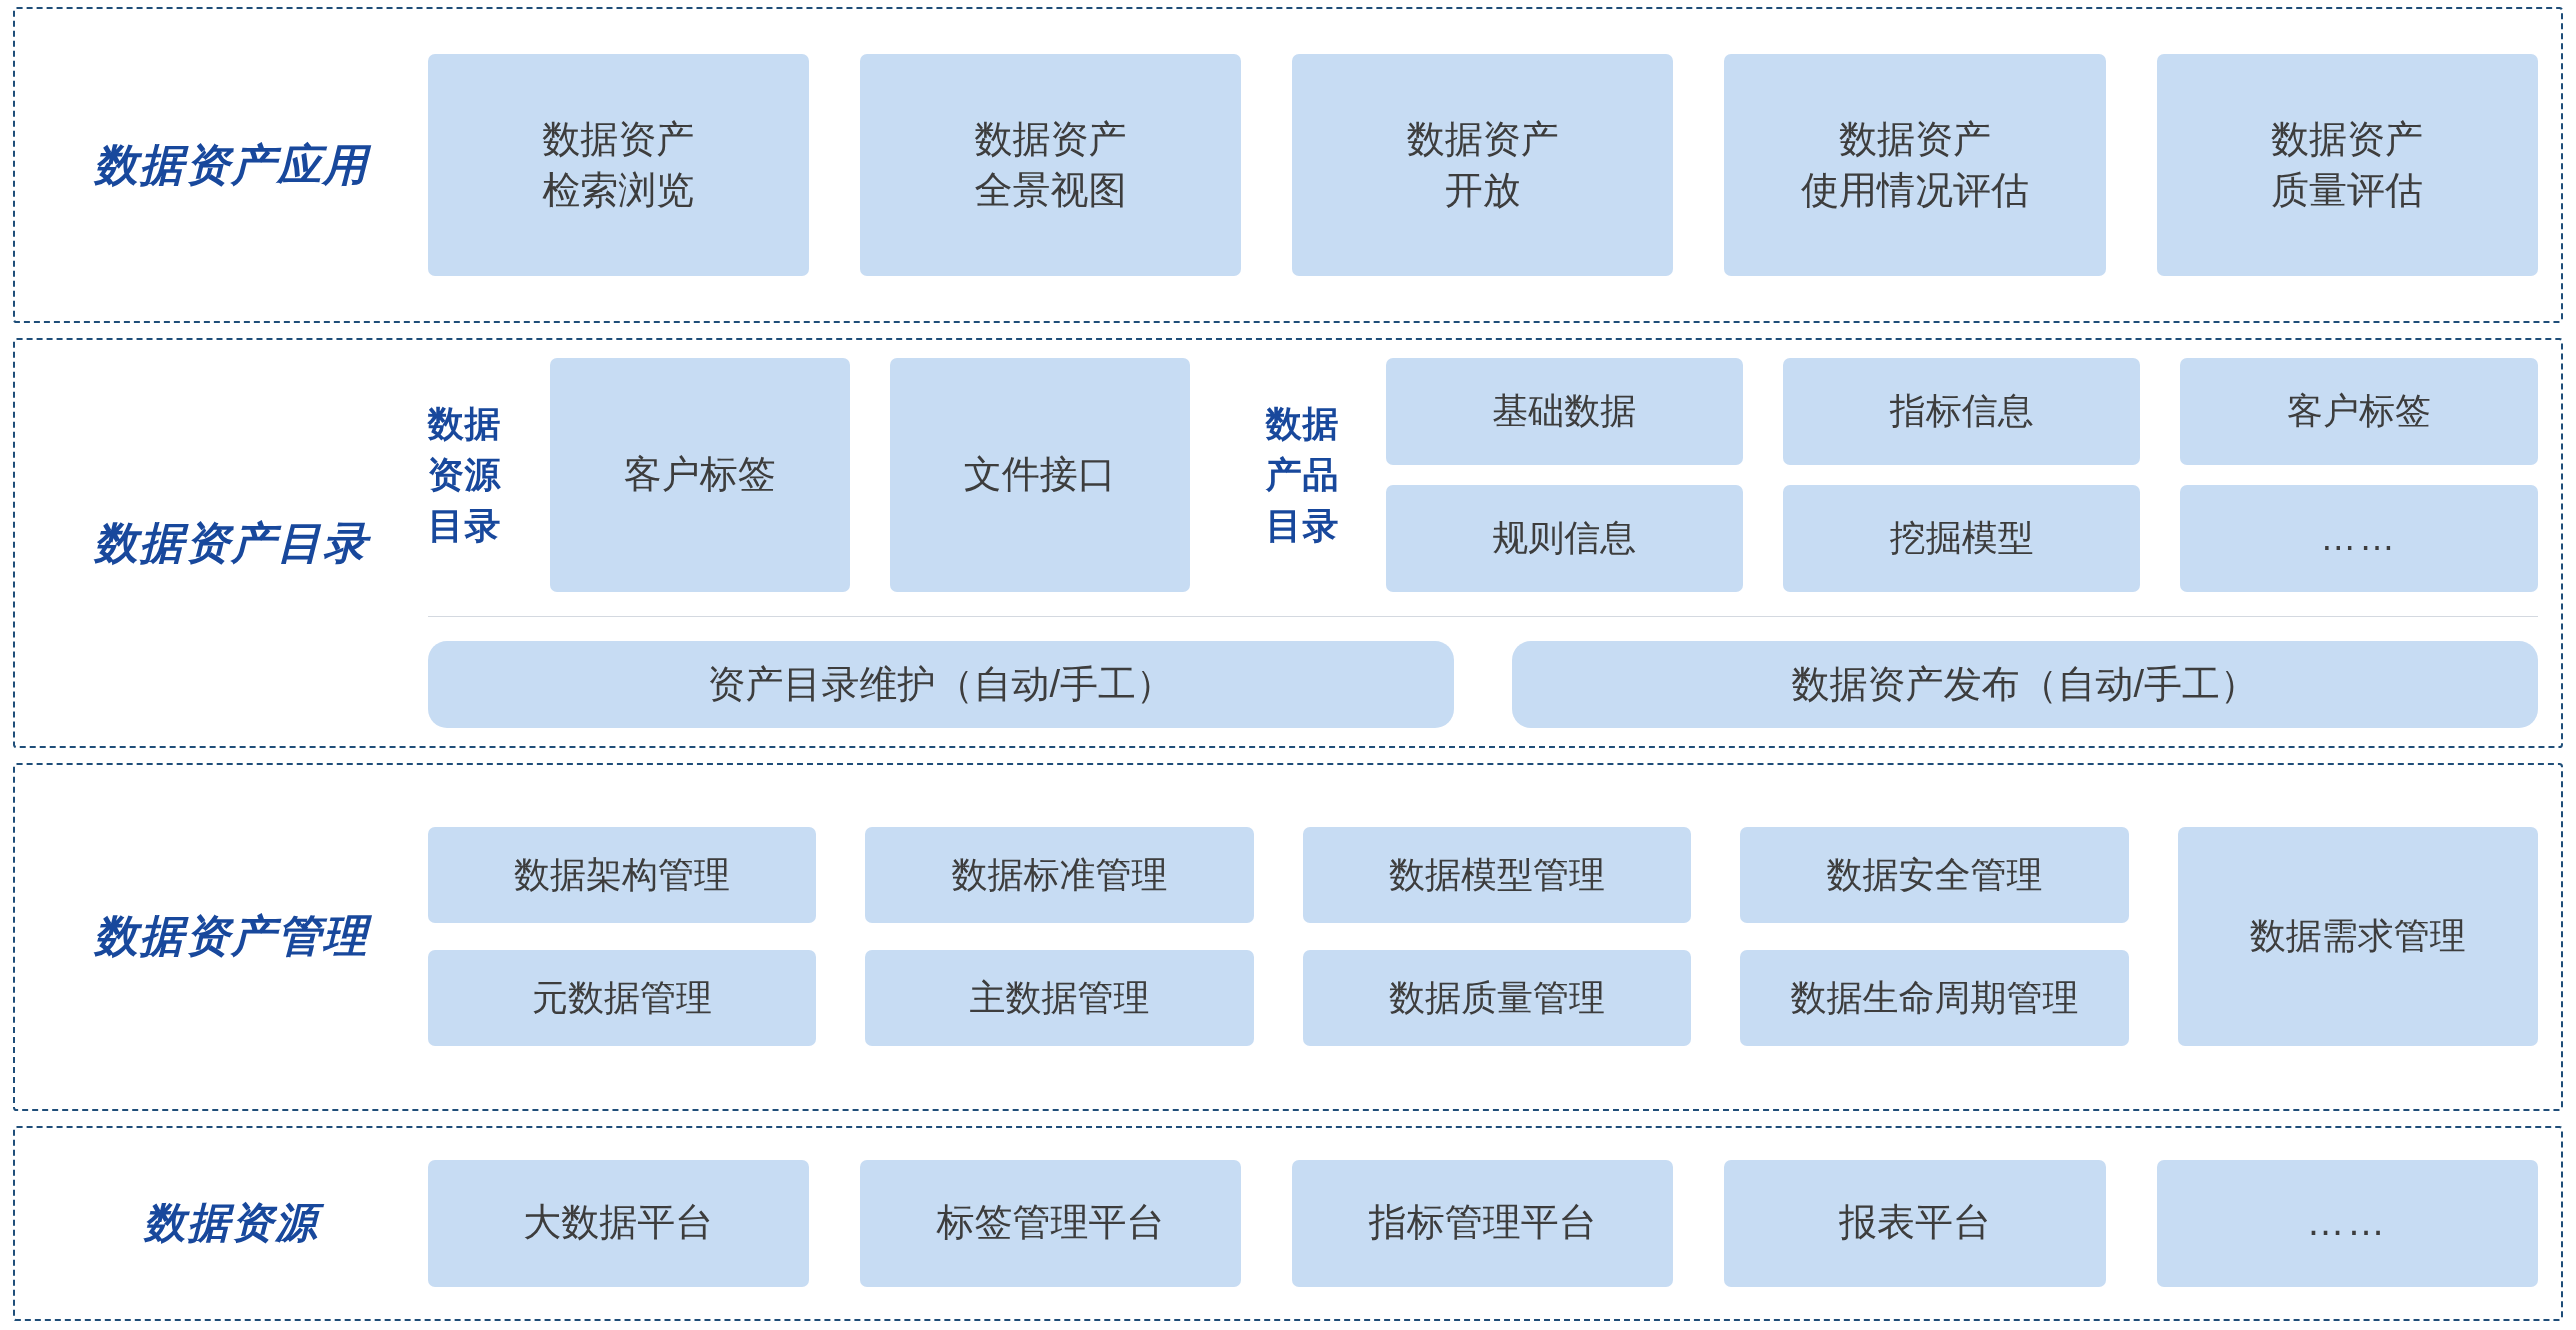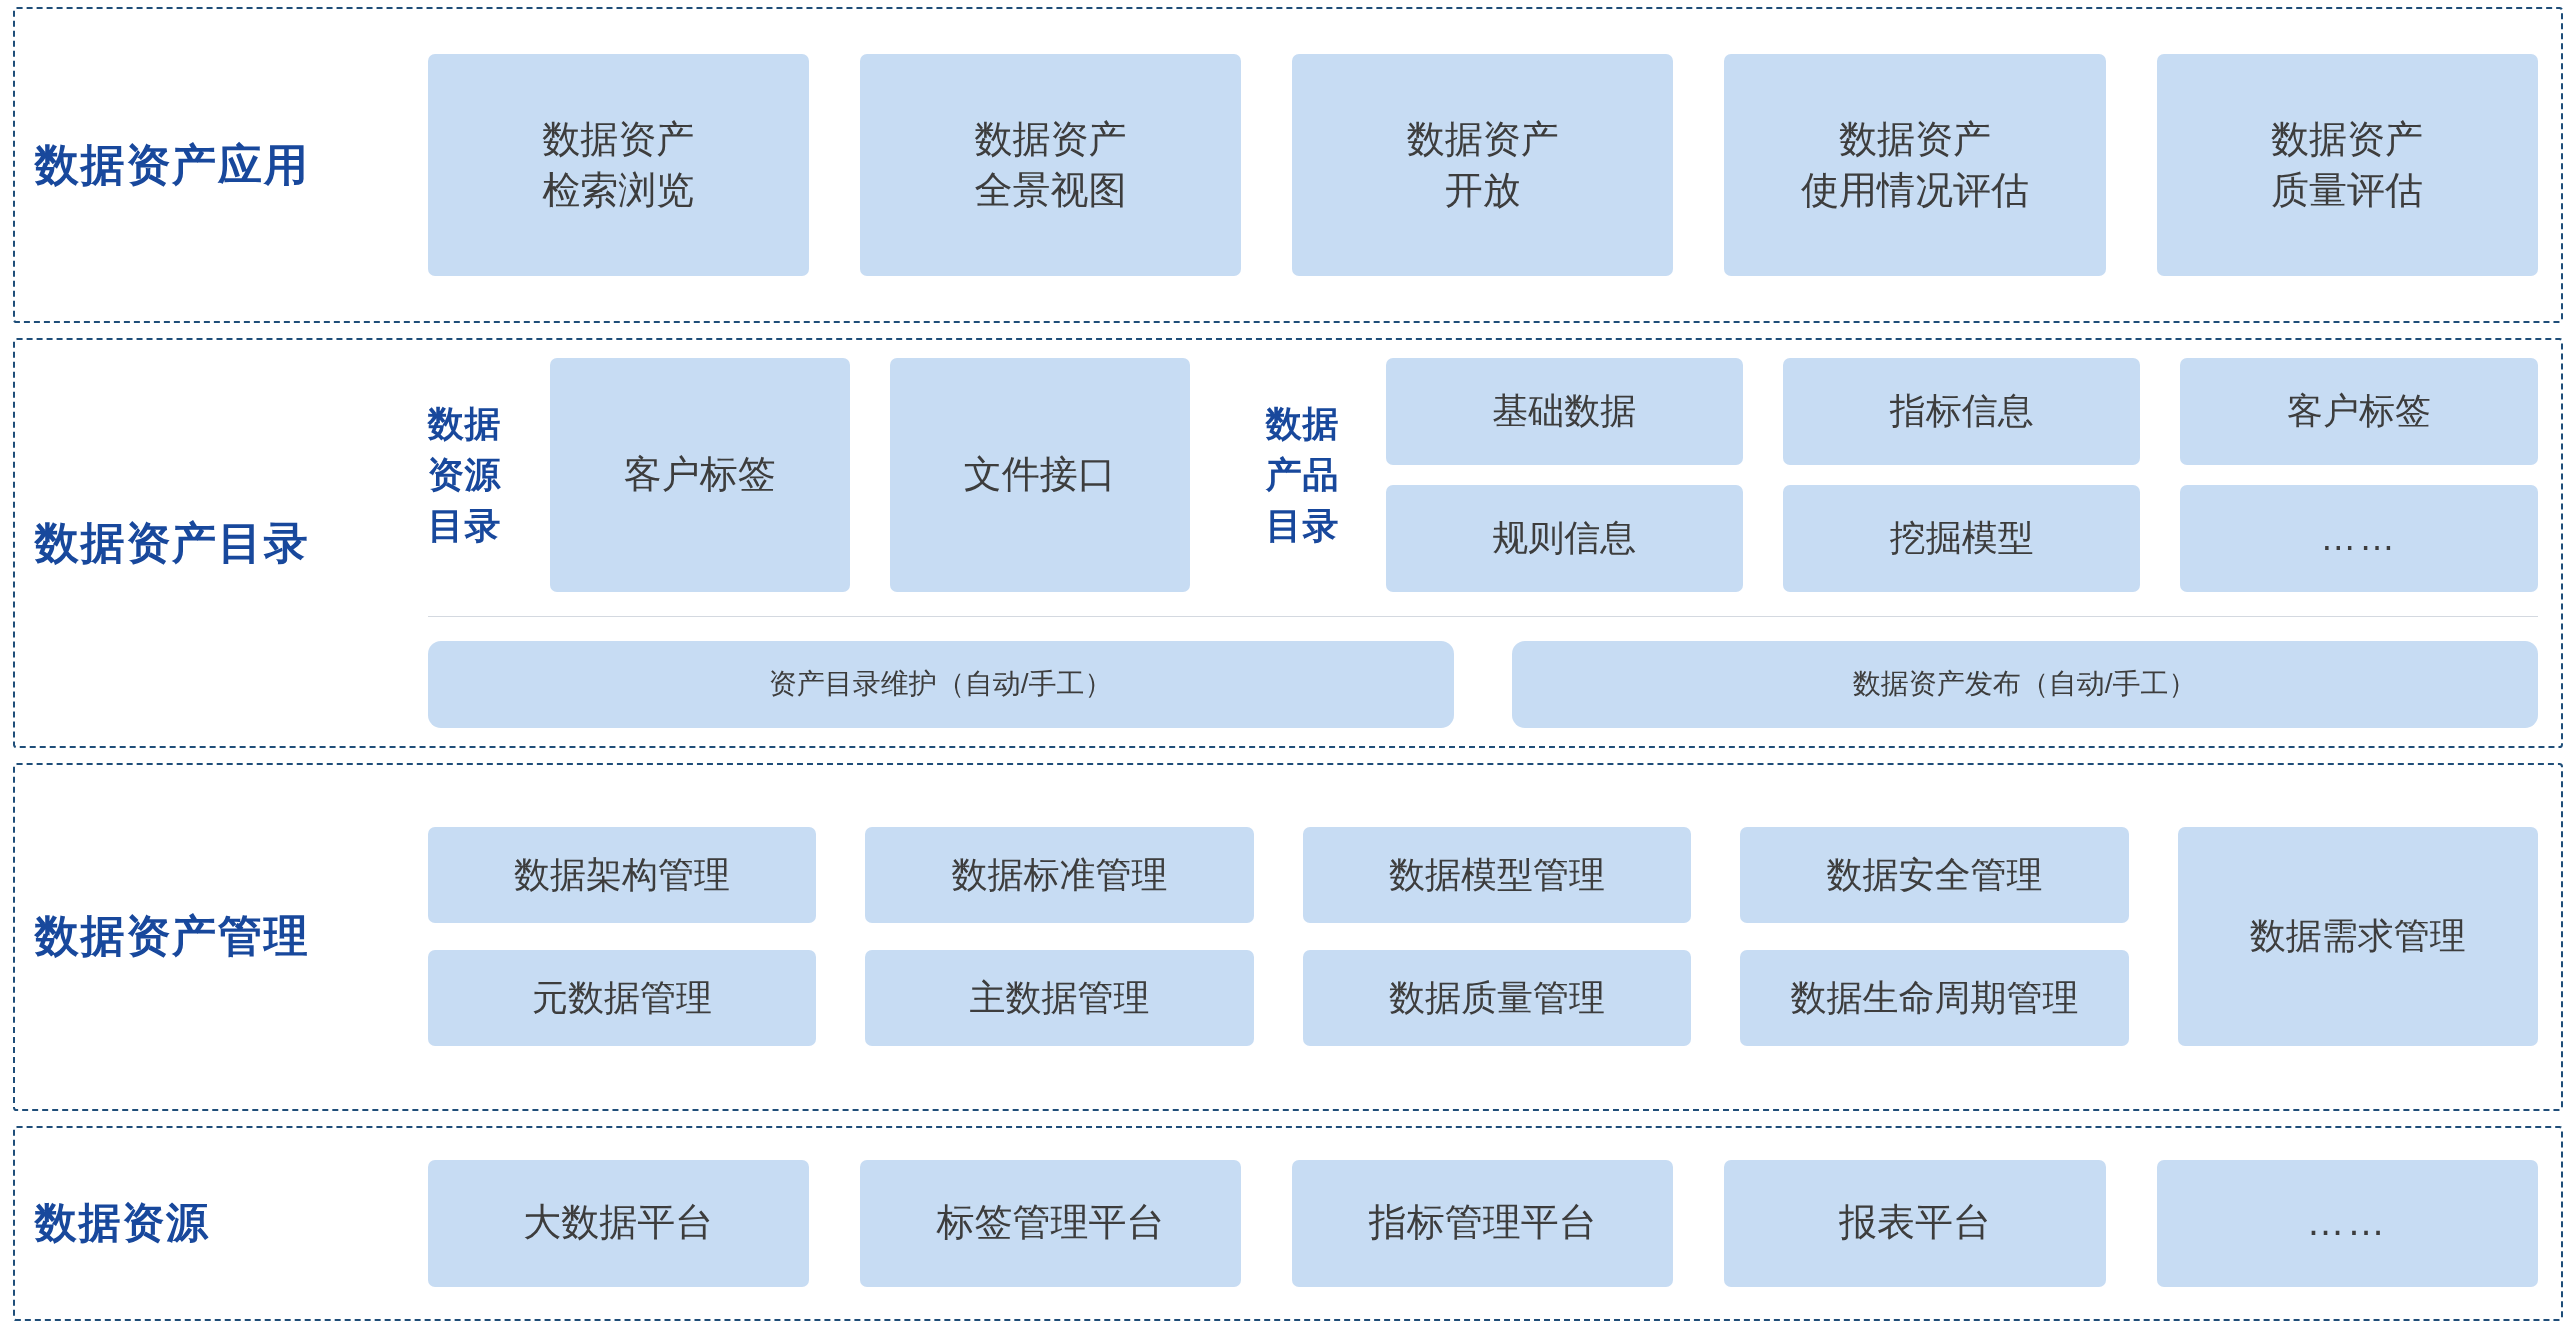--- a/index.html
+++ b/index.html
@@ -41,22 +41,24 @@
   .band-catalog  { height: 416px; }
   .band-manage   { height: 353px; }
   .band-resource { height: 198px; }
 
   .band-title {
     flex: 0 0 393px;
     font-size: 44px;
     font-weight: bold;
     color: #18489c;
     letter-spacing: 1.8px;
+    text-align: center;
     line-height: 1.2;
     user-select: none;
+    font-style: italic;
   }
 
   .band-body {
     flex: 1 1 auto;
     display: flex;
     flex-direction: column;
     height: 100%;
     justify-content: center;
   }
 
@@ -132,22 +134,22 @@
     margin: 23.6px 0 23.6px 0;
   }
 
   .catalog-bottom {
     display: flex;
     gap: 58px;
     height: 87px;
   }
   .catalog-bottom .tile {
     flex: 1 1 0;
-    font-size: 28px;
-    border-radius: 13px;
+    font-size: 38px;
+    border-radius: 19px;
   }
 
   
   .manage-wrap {
     display: flex;
     gap: 49px;
     height: 219px;
     align-items: stretch;
   }
   .manage-grid {

